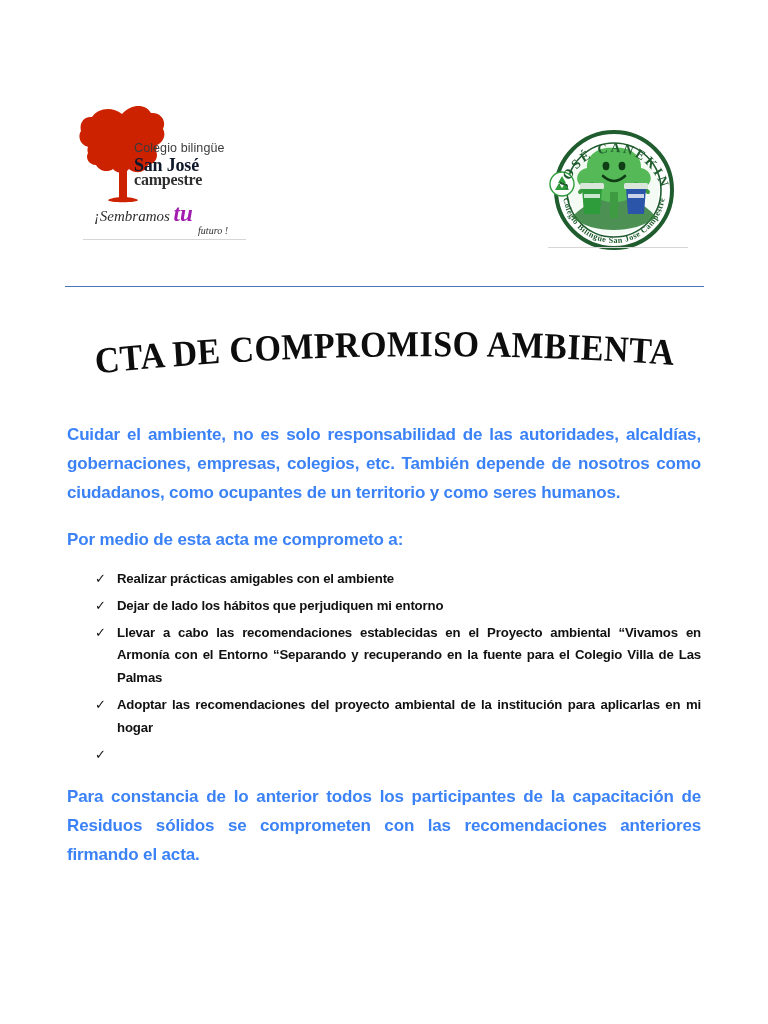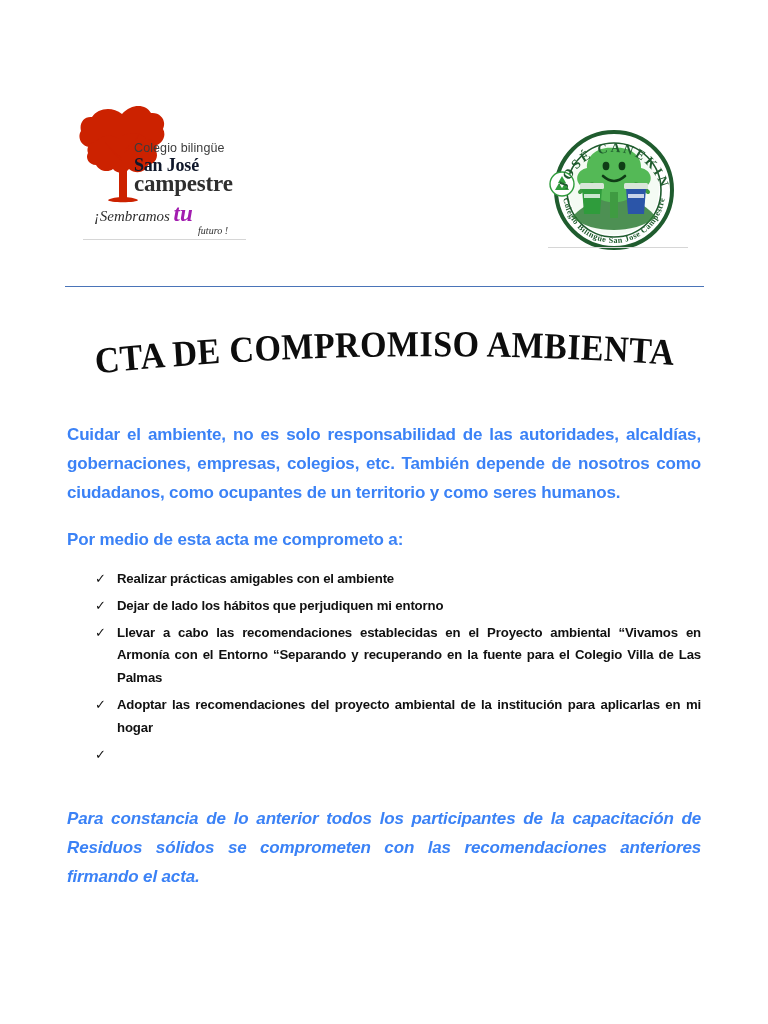--- a/index.html
+++ b/index.html
@@ -66,21 +66,21 @@
     font-weight: bold;
     font-size: 18px;
     color: #0f172a;
     display: block;
     margin-top: 1px;
     letter-spacing: -.2px;
   }
   .logo-line3 {
     font-family: "Liberation Serif", serif;
     font-weight: bold;
-    font-size: 23px;
+    font-size: 16px;
     color: #2e2e2e;
     display: block;
     margin-top: -2px;
     letter-spacing: -.2px;
   }
   .tagline {
     position: absolute;
     left: 16px;
     top: 118px;
     width: 150px;
@@ -208,22 +208,21 @@
   }
   .check-list li .tick {
     position: absolute;
     left: 0;
     top: 0;
     font-size: 13px;
     font-weight: normal;
     color: #111111;
   }
   .closing {
-    margin-top: 64px;
-    font-style: italic;
+    margin-top: 42px;
   }
 </style>
 </head>
 <body>
 
 <div class="page">
 
   <div class="header">
 
     <div class="school-logo">

